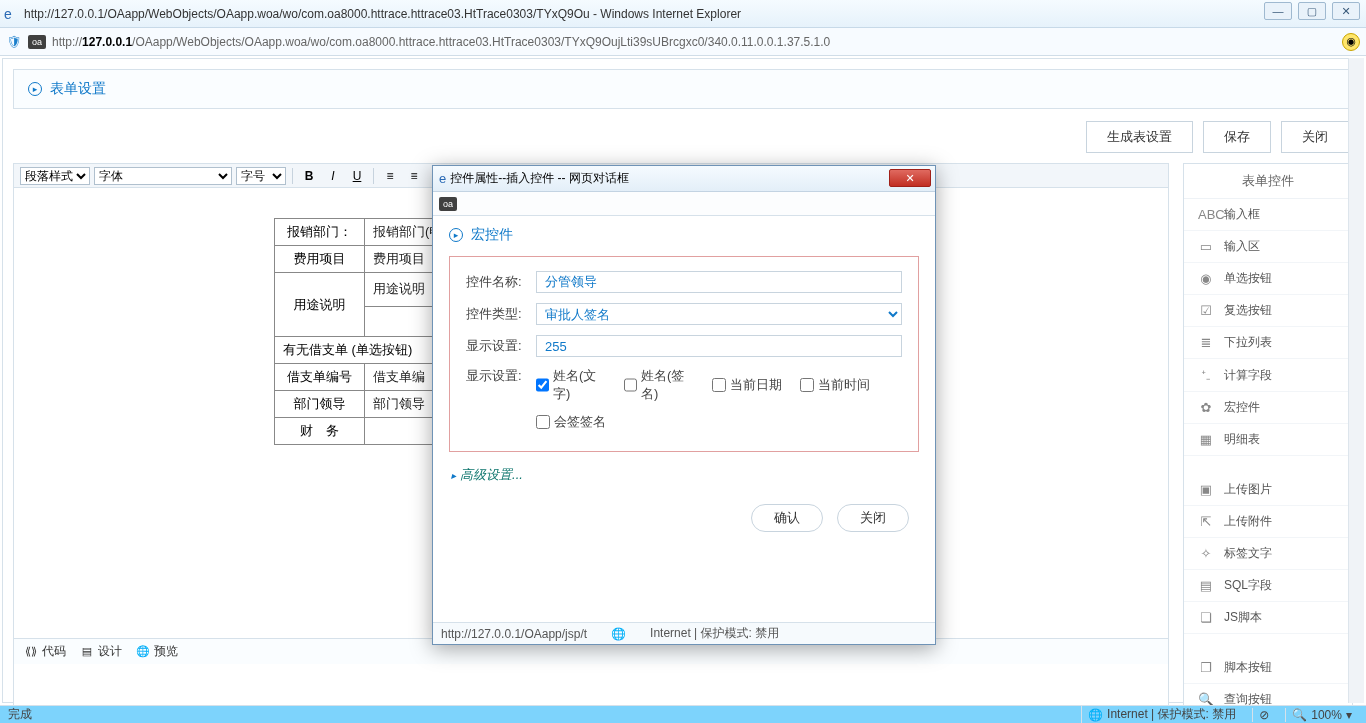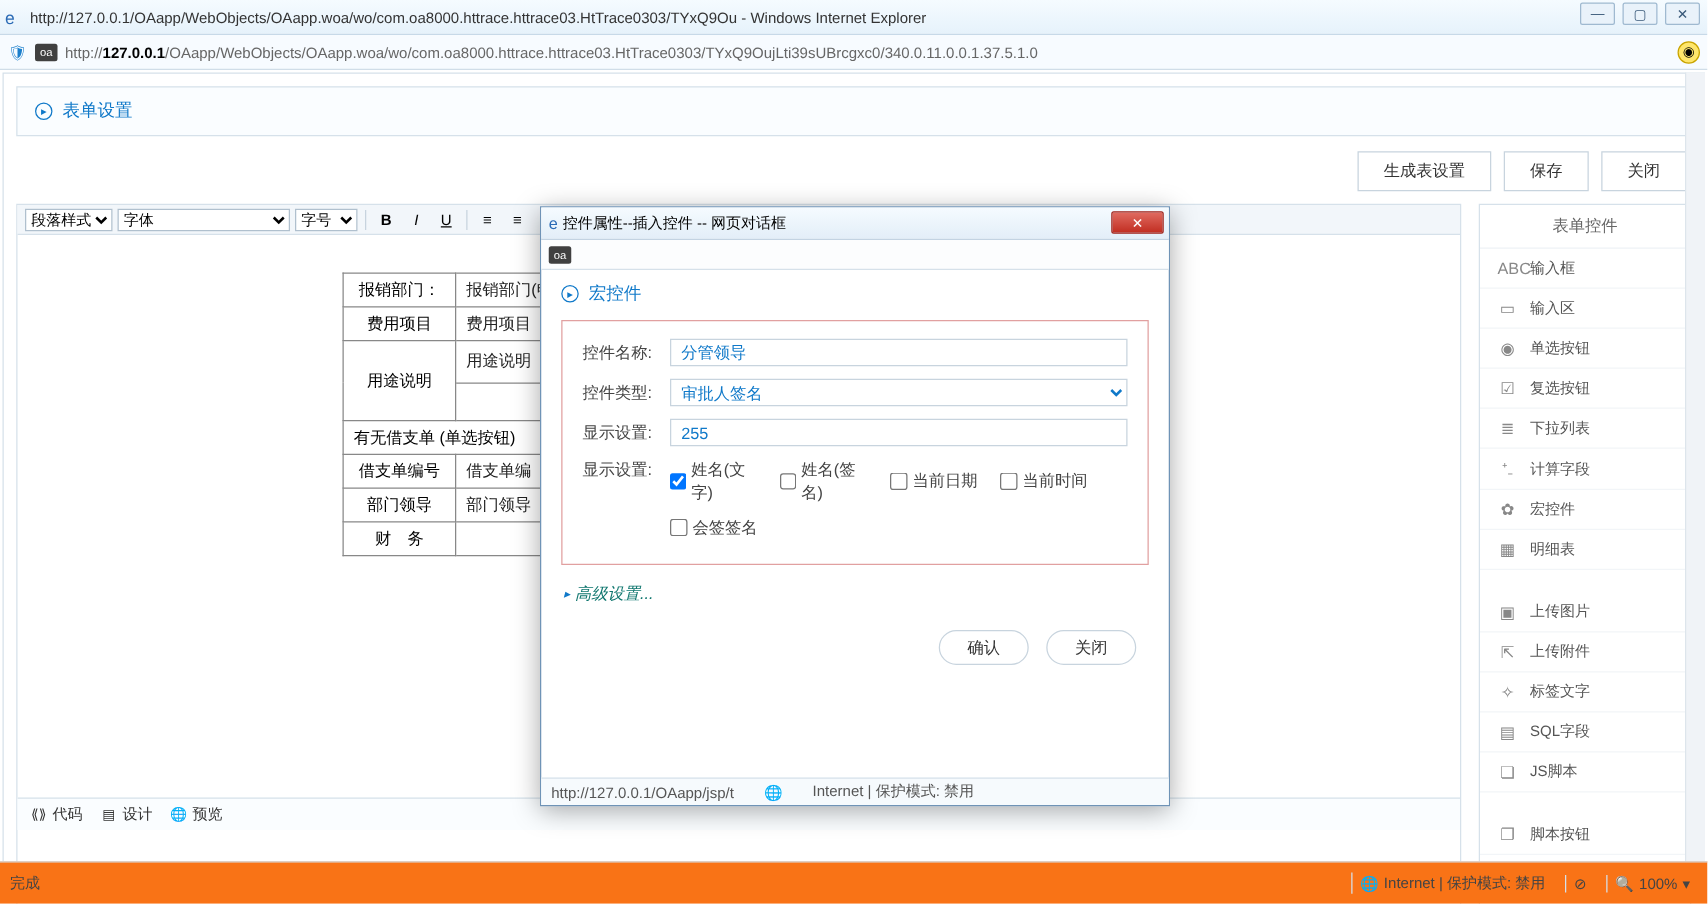--- a/index.html
+++ b/index.html
@@ -72,21 +72,21 @@
 .chk { display:inline-flex; align-items:center; gap:4px; color:#444; font-size:13px;}
 .chk input { width:14px;height:14px;}
 .adv-link { color:#0f766e; margin:14px 0 20px 2px; display:inline-flex; align-items:center; cursor:pointer; font-size:13px;font-style:italic;}
 .adv-link::before { content:"▸"; font-size:10px; margin-right:4px; color:#1079c9;}
 .dlg-btn-row { display:flex; justify-content:flex-end; gap:14px; padding-right:10px;}
 .dlg-btn { border:1px solid #c8d4de; background:#fff; padding:4px 22px; border-radius:14px; font-size:13px; color:#333; cursor:pointer;}
 .dlg-status { position:absolute; left:0; right:0; bottom:0; height:22px; border-top:1px solid #d6e1ea; background:#f6fafd; display:flex; align-items:center; padding:0 8px; gap:24px; color:#555; font-size:12px;}
 .dlg-status .globe { color:#2a83c7;}
 
 
-.main-status { position:absolute; left:0; right:0; bottom:0; height:34px; background:#f97316; border-top:1px solid #d6e1ea; display:flex; align-items:center; padding:0 8px; font-size:12px; color:#444;}
+.main-status { position:absolute; left:0; right:0; bottom:0; height:18px; background:#7dd3fc; border-top:1px solid #d6e1ea; display:flex; align-items:center; padding:0 8px; font-size:12px; color:#444;}
 .main-status .right { margin-left:auto; display:flex; align-items:center; gap:10px;}
 .ms-seg { display:inline-flex; align-items:center; gap:4px; padding:0 6px; border-left:1px solid #d6e1ea; height:100%;}
 .scroll-track { position:absolute; right:2px; top:58px; width:16px; bottom:20px; background:#f0f3f7; border-left:1px solid #dde5ec;}
 </style>
 </head>
 <body>
 
 <div class="os-window">
 
   <div class="titlebar">

